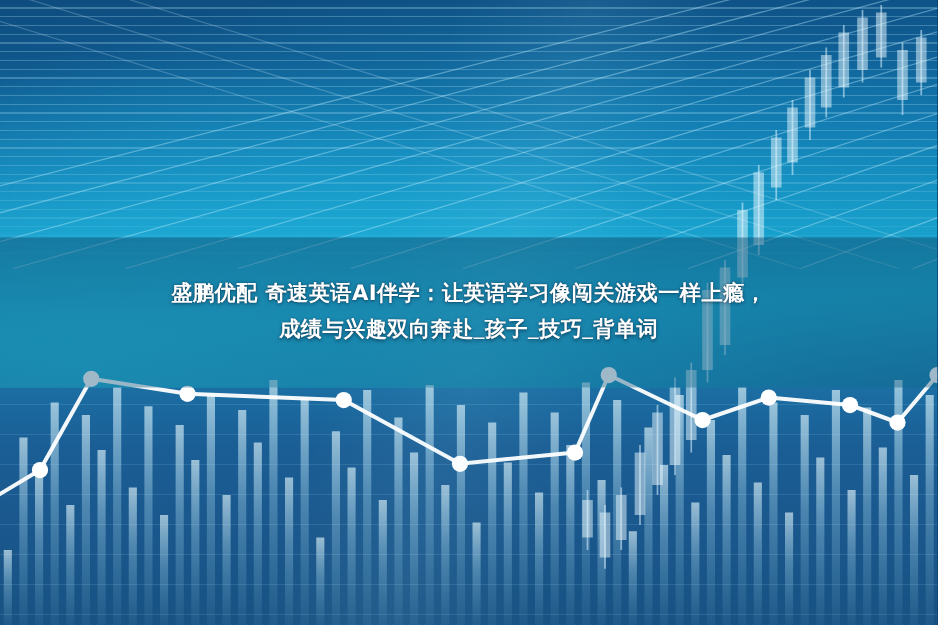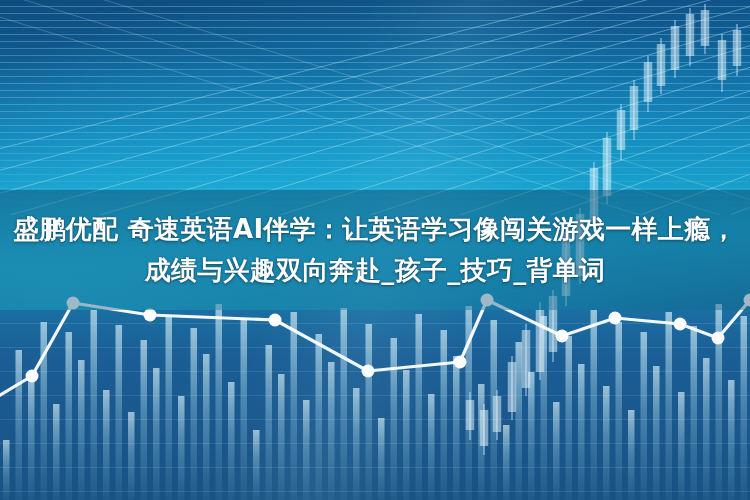--- a/index.html
+++ b/index.html
@@ -83,25 +83,25 @@
   #text-band{
     left:0;right:0;top:190px;height:120px;
     background:linear-gradient(180deg,rgba(14,70,105,0.46) 0%,rgba(16,78,115,0.42) 50%,rgba(16,80,118,0.40) 100%);
   }
   #headline{
     left:0;right:0;top:190px;height:120px;
     display:flex;flex-direction:column;align-items:center;justify-content:center;
     gap:6px;
   }
   #headline .tl{
-    color:#ffffff;font-weight:bold;font-size:26px;line-height:1.34;
+    color:#ffffff;font-weight:bold;font-size:17px;line-height:1.34;
     letter-spacing:.3px;white-space:nowrap;
     text-shadow:0 1px 3px rgba(4,35,60,.55), 0 0 1px rgba(4,35,60,.8);
   }
-  #headline .line2{text-align:center;}
+  #headline .line2{text-align:center;font-family:Liberation Serif, serif;}
 </style>
 </head>
 <body>
 
 <div id="stage">
 
   <div class="layer" id="bg-gradient"></div>
   <div class="layer" id="bg-bottom"></div>
 
   <div class="layer" id="grid-horizontals"></div>

